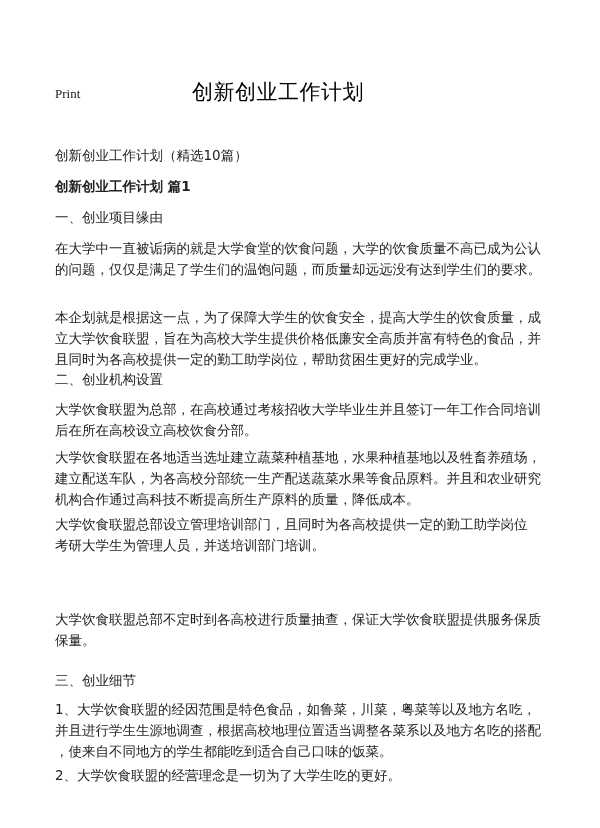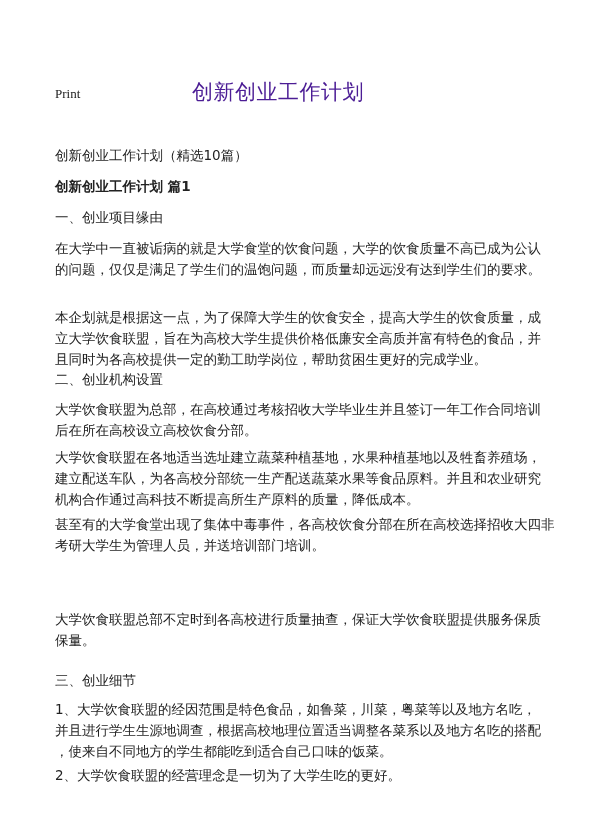--- a/index.html
+++ b/index.html
@@ -7,21 +7,21 @@
       width: 600px; height: 828px; overflow: hidden; position: relative;
       font-family: "DejaVu Sans", sans-serif; color: #1a1a1a;
     }
     .page { position: absolute; left: 0; top: 0; width: 600px; height: 828px; }
     .print {
       position: absolute; left: 55px; top: 45px;
       font-family: "Liberation Serif", serif; font-size: 13px; color: #222; margin-top: 41px;
     }
     .title {
       position: absolute; left: 0; top: 78px; width: 556px; text-align: center;
-      font-size: 21px; color: #4c1d95; letter-spacing: 0.5px;
+      font-size: 21px; color: #000000; letter-spacing: 0.5px;
     }
     .block { position: absolute; left: 55px; width: 500px; font-size: 13.5px; line-height: 21px; color: #222; margin-top: 24px; }
     .subtitle { top: 121px; }
     .section-title { top: 152px; font-weight: bold; }
     .heading { }
     .para p { margin: 0; }
   </style>
 </head>
 <body>
 
@@ -51,21 +51,21 @@
     <p>后在所在高校设立高校饮食分部。</p>
   </div>
 
   <div class="block para" style="top:423px">
     <p>大学饮食联盟在各地适当选址建立蔬菜种植基地，水果种植基地以及牲畜养殖场，</p>
     <p>建立配送车队，为各高校分部统一生产配送蔬菜水果等食品原料。并且和农业研究</p>
     <p>机构合作通过高科技不断提高所生产原料的质量，降低成本。</p>
   </div>
 
   <div class="block para" style="top:490px">
-    <p>甚至有的大学食堂出现了集体中毒事件，各高校饮食分部在所在高校选择招收大四非</p>
+    <p>大学饮食联盟总部设立管理培训部门，且同时为各高校提供一定的勤工助学岗位</p>
     <p>考研大学生为管理人员，并送培训部门培训。</p>
   </div>
 
 
   <div class="block para" style="top:585px">
     <p>大学饮食联盟总部不定时到各高校进行质量抽查，保证大学饮食联盟提供服务保质</p>
     <p>保量。</p>
   </div>
 
   <div class="block heading" style="top:646px">三、创业细节</div>

